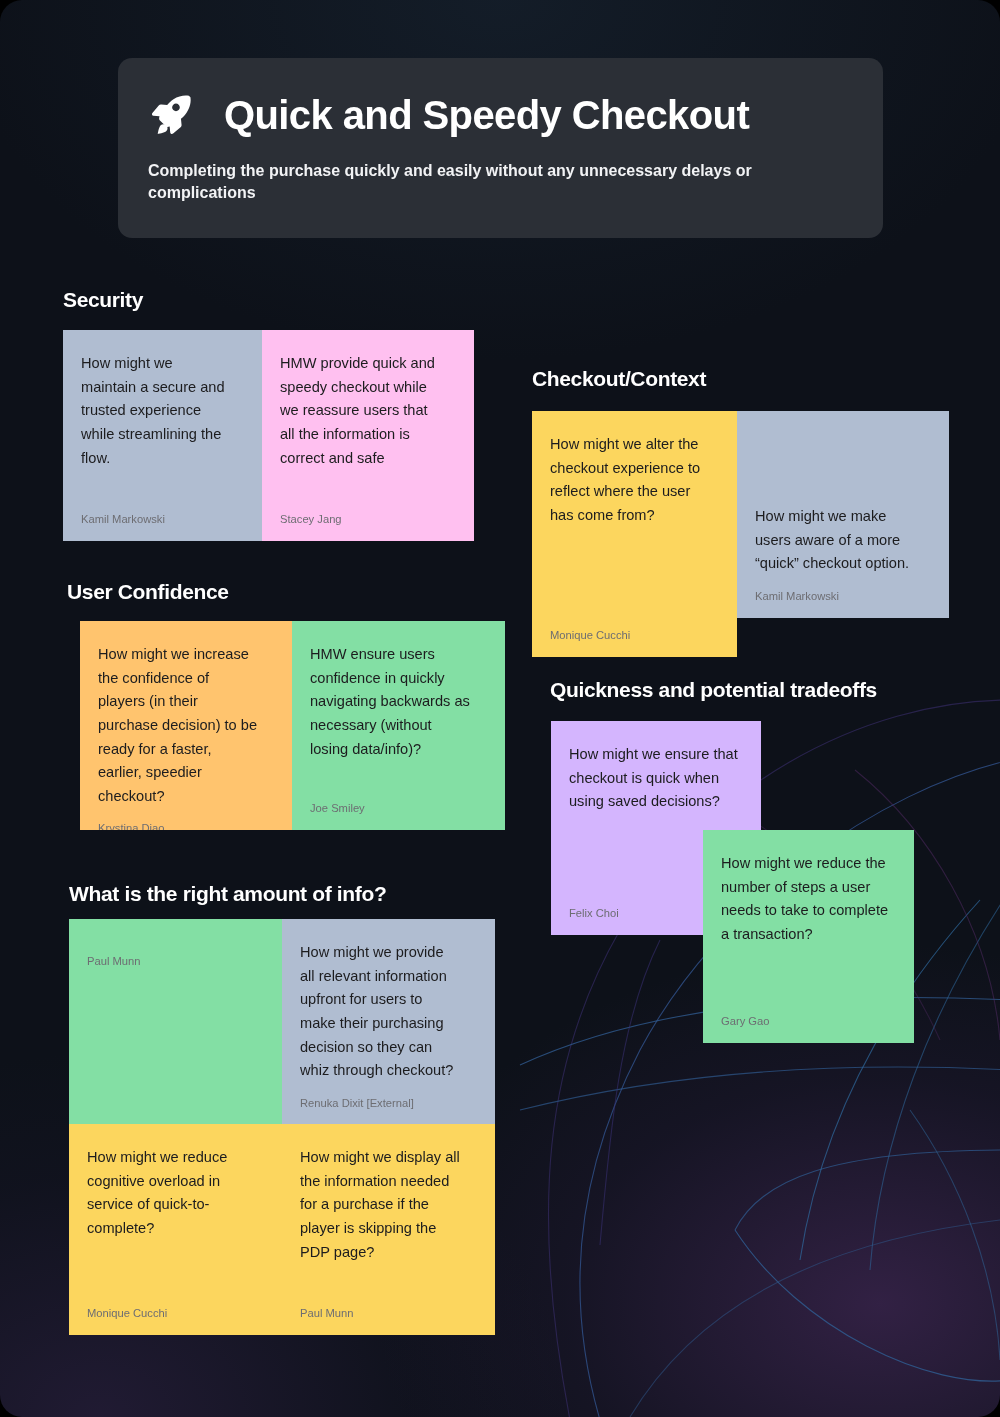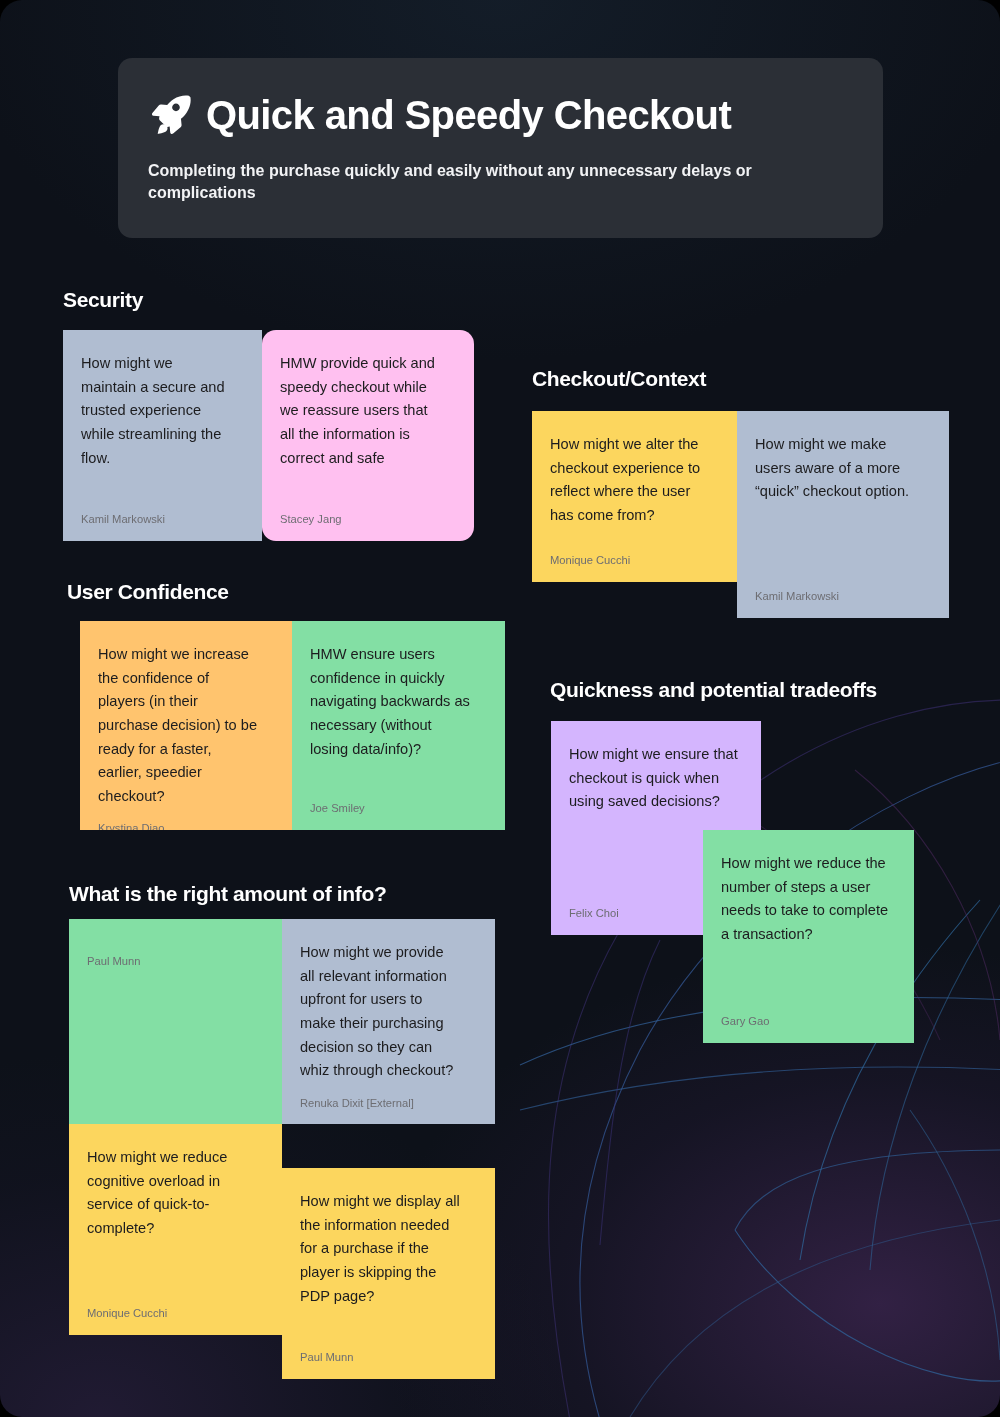--- a/index.html
+++ b/index.html
@@ -40,21 +40,21 @@
     top: 58px;
     width: 765px;
     height: 180px;
     background: #2b2f36;
     border-radius: 14px;
     padding: 34px 30px 0 30px;
   }
   .header-title-row {
     display: flex;
     align-items: center;
-    gap: 12px;
+    gap: 30px;
   }
   .rocket-icon {
     width: 46px;
     height: 46px;
     flex: 0 0 auto;
     display: block;
   }
   .header-title {
     font-size: 40px;
     font-weight: bold;
@@ -151,21 +151,21 @@
     </div>
     <div class="header-sub">Completing the purchase quickly and easily without any unnecessary delays or complications</div>
   </div>
 
   <div class="section-heading" style="left:63px; top:288px;">Security</div>
   <div class="note-group" style="left:63px; top:330px; width:411px;">
     <div class="note" style="width:199px; height:211px; background:#B0BDD1;">
       <div class="note-text">How might we maintain a secure and trusted experience while streamlining the flow.</div>
       <div class="note-author">Kamil Markowski</div>
     </div>
-    <div class="note" style="width:212px; height:211px; background:#FFC0F0;border-radius:14px;">
+    <div class="note" style="width:212px; height:211px; background:#FFC0F0;">
       <div class="note-text">HMW provide quick and speedy checkout while we reassure users that all the information is correct and safe</div>
       <div class="note-author">Stacey Jang</div>
     </div>
   </div>
 
   <div class="section-heading" style="left:67px; top:580px;">User Confidence</div>
   <div class="note-group" style="left:80px; top:621px; width:425px;">
     <div class="note" style="width:212px; height:209px; background:#FFC46E;">
       <div class="note-text">How might we increase the confidence of players (in their purchase decision) to be ready for a faster, earlier, speedier checkout?</div>
       <div class="note-author">Krystina Diao</div>
@@ -182,33 +182,33 @@
       <div class="note-author">Paul Munn</div>
     </div>
     <div class="note" style="width:213px; height:205px; background:#B0BDD1;">
       <div class="note-text">How might we provide all relevant information upfront for users to make their purchasing decision so they can whiz through checkout?</div>
       <div class="note-author">Renuka Dixit [External]</div>
     </div>
     <div class="note" style="width:213px; height:211px; background:#FCD65E;">
       <div class="note-text">How might we reduce cognitive overload in service of quick-to-complete?</div>
       <div class="note-author">Monique Cucchi</div>
     </div>
-    <div class="note" style="width:213px; height:211px; background:#FCD65E;margin-top:44px;">
+    <div class="note" style="width:213px; height:211px; background:#FCD65E;">
       <div class="note-text">How might we display all the information needed for a purchase if the player is skipping the PDP page?</div>
       <div class="note-author">Paul Munn</div>
     </div>
   </div>
 
   <div class="section-heading" style="left:532px; top:367px;">Checkout/Context</div>
   <div class="note-group" style="left:532px; top:411px; width:417px;">
-    <div class="note" style="width:205px; height:171px; background:#FCD65E;">
+    <div class="note" style="width:205px; height:246px; background:#FCD65E;">
       <div class="note-text">How might we alter the checkout experience to reflect where the user has come from?</div>
       <div class="note-author">Monique Cucchi</div>
     </div>
-    <div class="note" style="width:212px; height:207px; background:#B0BDD1;">
+    <div class="note" style="width:212px; height:207px; background:#B0BDD1;justify-content:flex-end;">
       <div class="note-text">How might we make users aware of a more “quick” checkout option.</div>
       <div class="note-author">Kamil Markowski</div>
     </div>
   </div>
 
   <div class="section-heading" style="left:550px; top:678px;">Quickness and potential tradeoffs</div>
 
   <div class="note-float" style="left:551px; top:721px; width:210px; height:214px; background:#D4B5FE;">
     <div class="note-text">How might we ensure that checkout is quick when using saved decisions?</div>
     <div class="note-author">Felix Choi</div>

